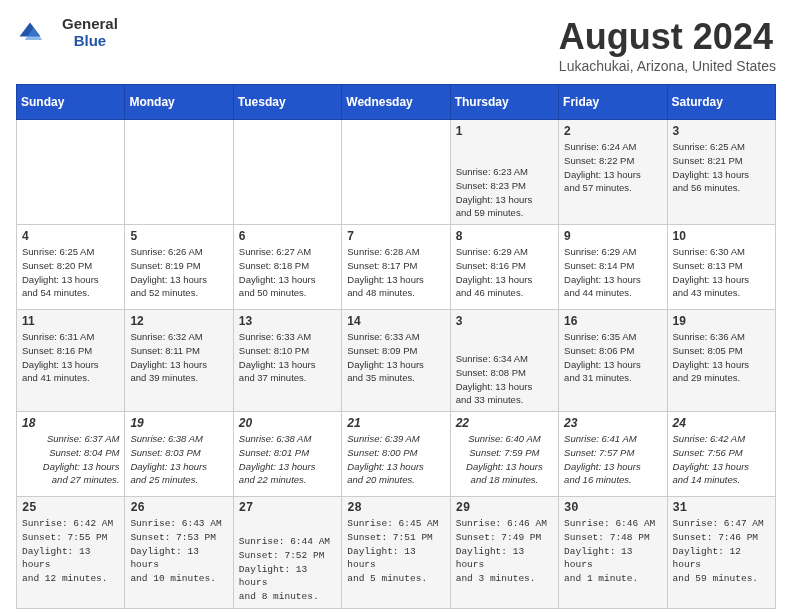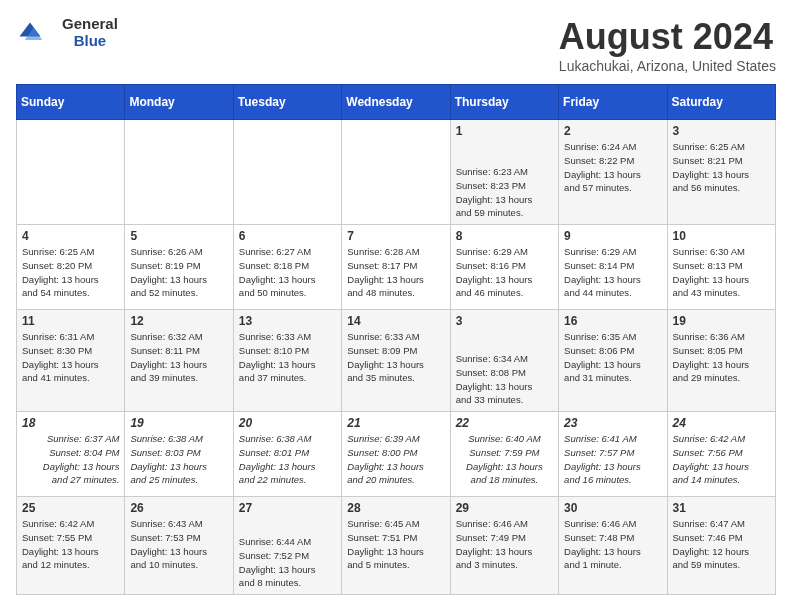--- a/index.html
+++ b/index.html
@@ -95,21 +95,21 @@
       color: #333;
     }
     .empty-cell {
       background: #fff !important;
     }
     
     tbody tr:nth-child(1) td { background-color: #f0f0f0; }
     tbody tr:nth-child(2) td { background-color: #ffffff; }
     tbody tr:nth-child(3) td { background-color: #f0f0f0; }
     tbody tr:nth-child(4) td { background-color: #ffffff; font-style: italic; }
-    tbody tr:nth-child(5) td { background-color: #f0f0f0; }
+    tbody tr:nth-child(5) td { background-color: #f0f0f0; font-family: Liberation Mono, monospace; }
   </style>
 </head>
 <body>
 
 <div class="header-area">
   <div class="logo">
     <svg class="logo-icon" viewBox="0 0 32 32" xmlns="http://www.w3.org/2000/svg">
       <polygon points="16,4 28,20 4,20" fill="#2255aa"></polygon>
       <polygon points="20,10 30,24 10,24" fill="#4488dd" opacity="0.6"></polygon>
     </svg>
@@ -212,21 +212,21 @@
           <div class="day-info" style="white-space: pre-line;">Sunrise: 6:30 AM
 Sunset: 8:13 PM
 Daylight: 13 hours
 and 43 minutes.</div>
         </td>
       </tr>
       <tr>
         <td>
           <span class="day-number">11</span>
           <div class="day-info" style="white-space: pre-line;">Sunrise: 6:31 AM
-Sunset: 8:30 PM
+Sunset: 8:16 PM
 Daylight: 13 hours
 and 41 minutes.</div>
         </td>
         <td>
           <span class="day-number">12</span>
           <div class="day-info" style="white-space: pre-line;">Sunrise: 6:32 AM
 Sunset: 8:11 PM
 Daylight: 13 hours
 and 39 minutes.</div>
         </td>

